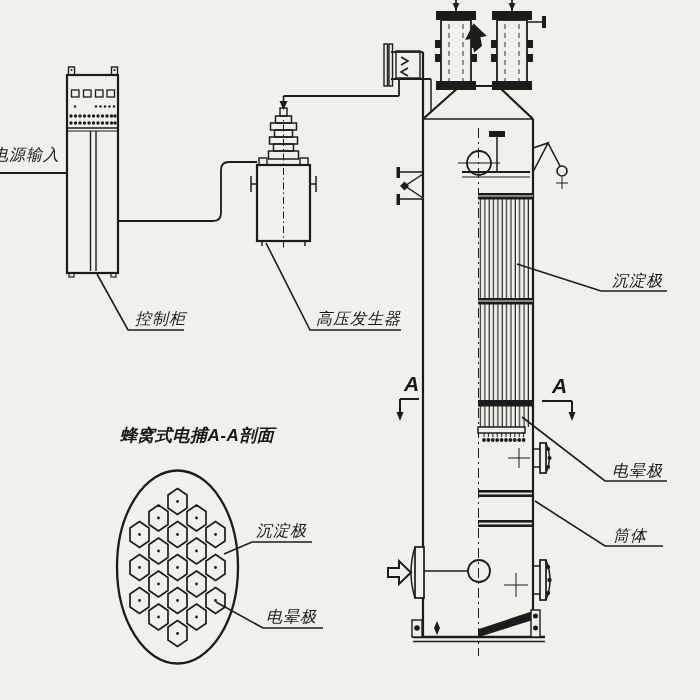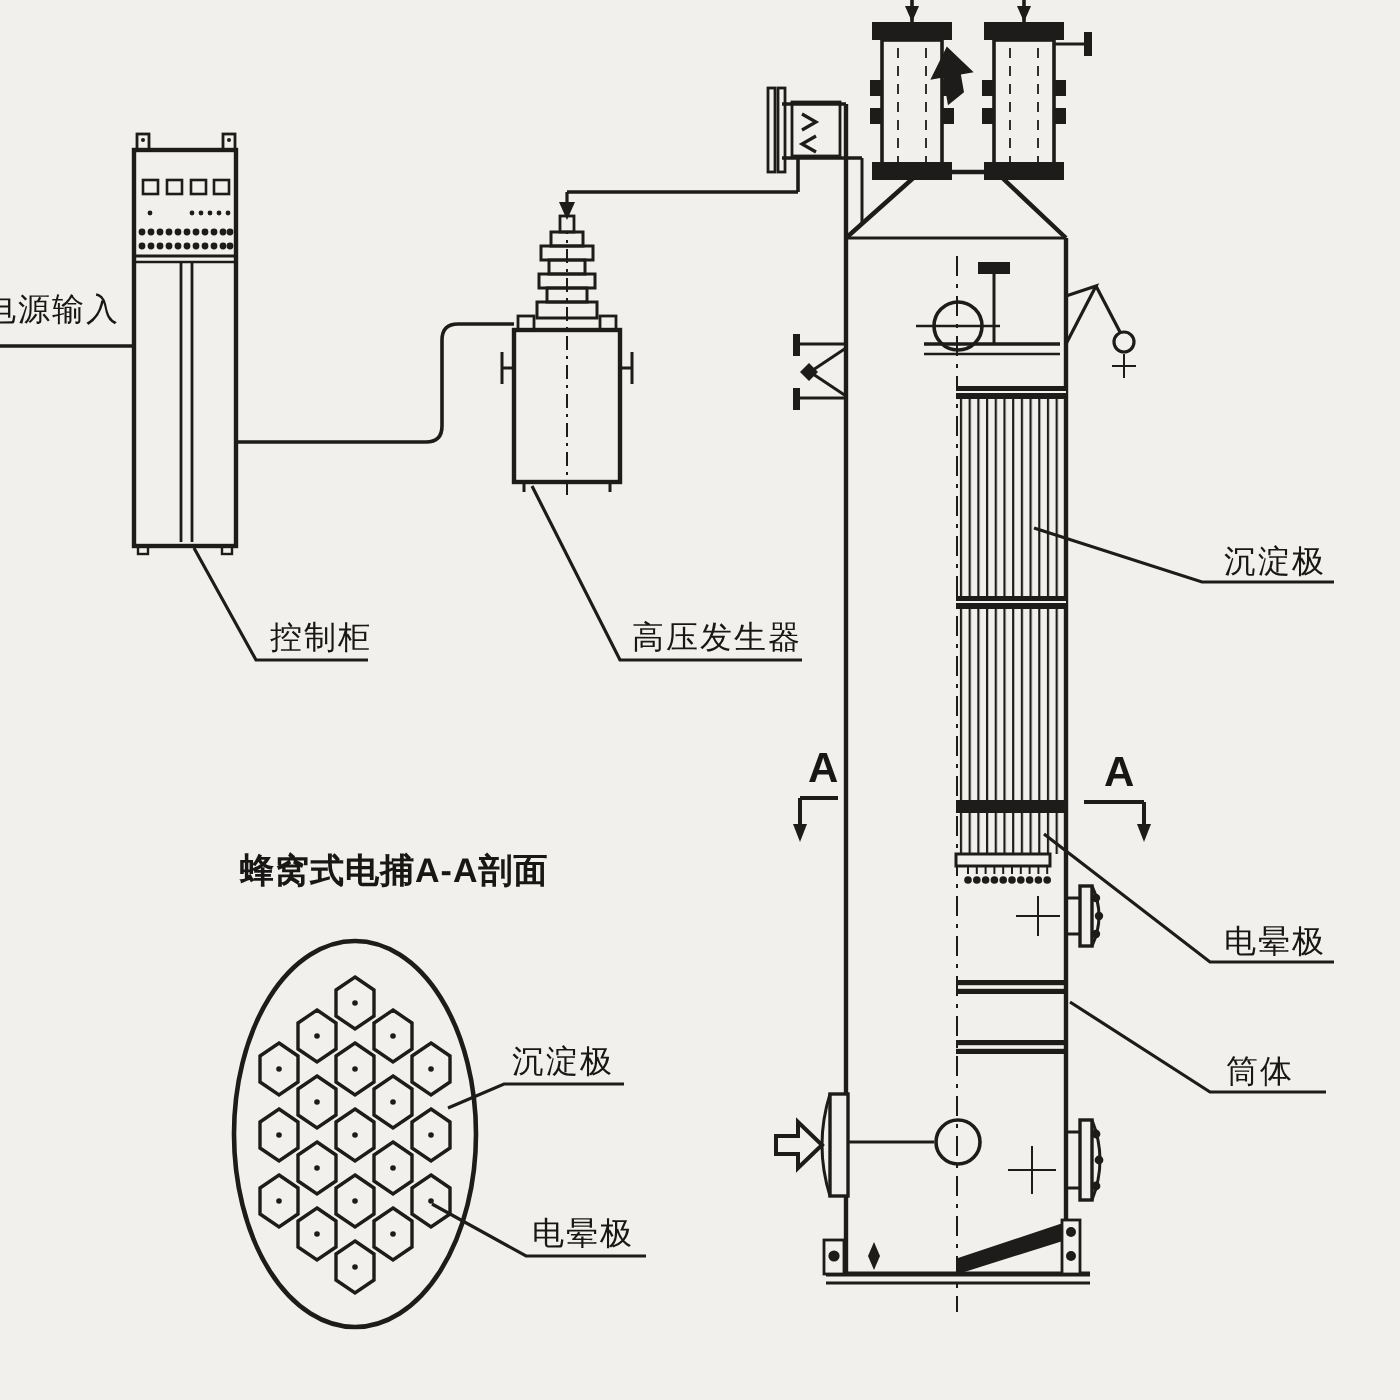--- a/index.html
+++ b/index.html
@@ -1,21 +1,21 @@
 <!DOCTYPE html>
 <html><head>
 <meta charset="utf-8">
 <style>
   html,body{margin:0;padding:0;}
   body{
     width:700px;height:700px;overflow:hidden;
     background:#f2f0ec;
     font-family:"Liberation Sans",sans-serif;
   }
-  .stage{position:relative;width:700px;height:700px;}
+  .stage{position:relative;width:700px;height:700px;font-style:italic;}
   svg{display:block;}
   svg text{
     font-family:"Liberation Sans",sans-serif;
     fill:#181715;
   }
   .lbl{font-size:16px;letter-spacing:1px;}
   .ttl{font-size:17px;font-weight:600;letter-spacing:0.5px;}
   .sec{font-size:21px;font-weight:600;}
   .ln{stroke:#1d1c1a;fill:none;}
   .fillink{fill:#1d1c1a;stroke:none;}

